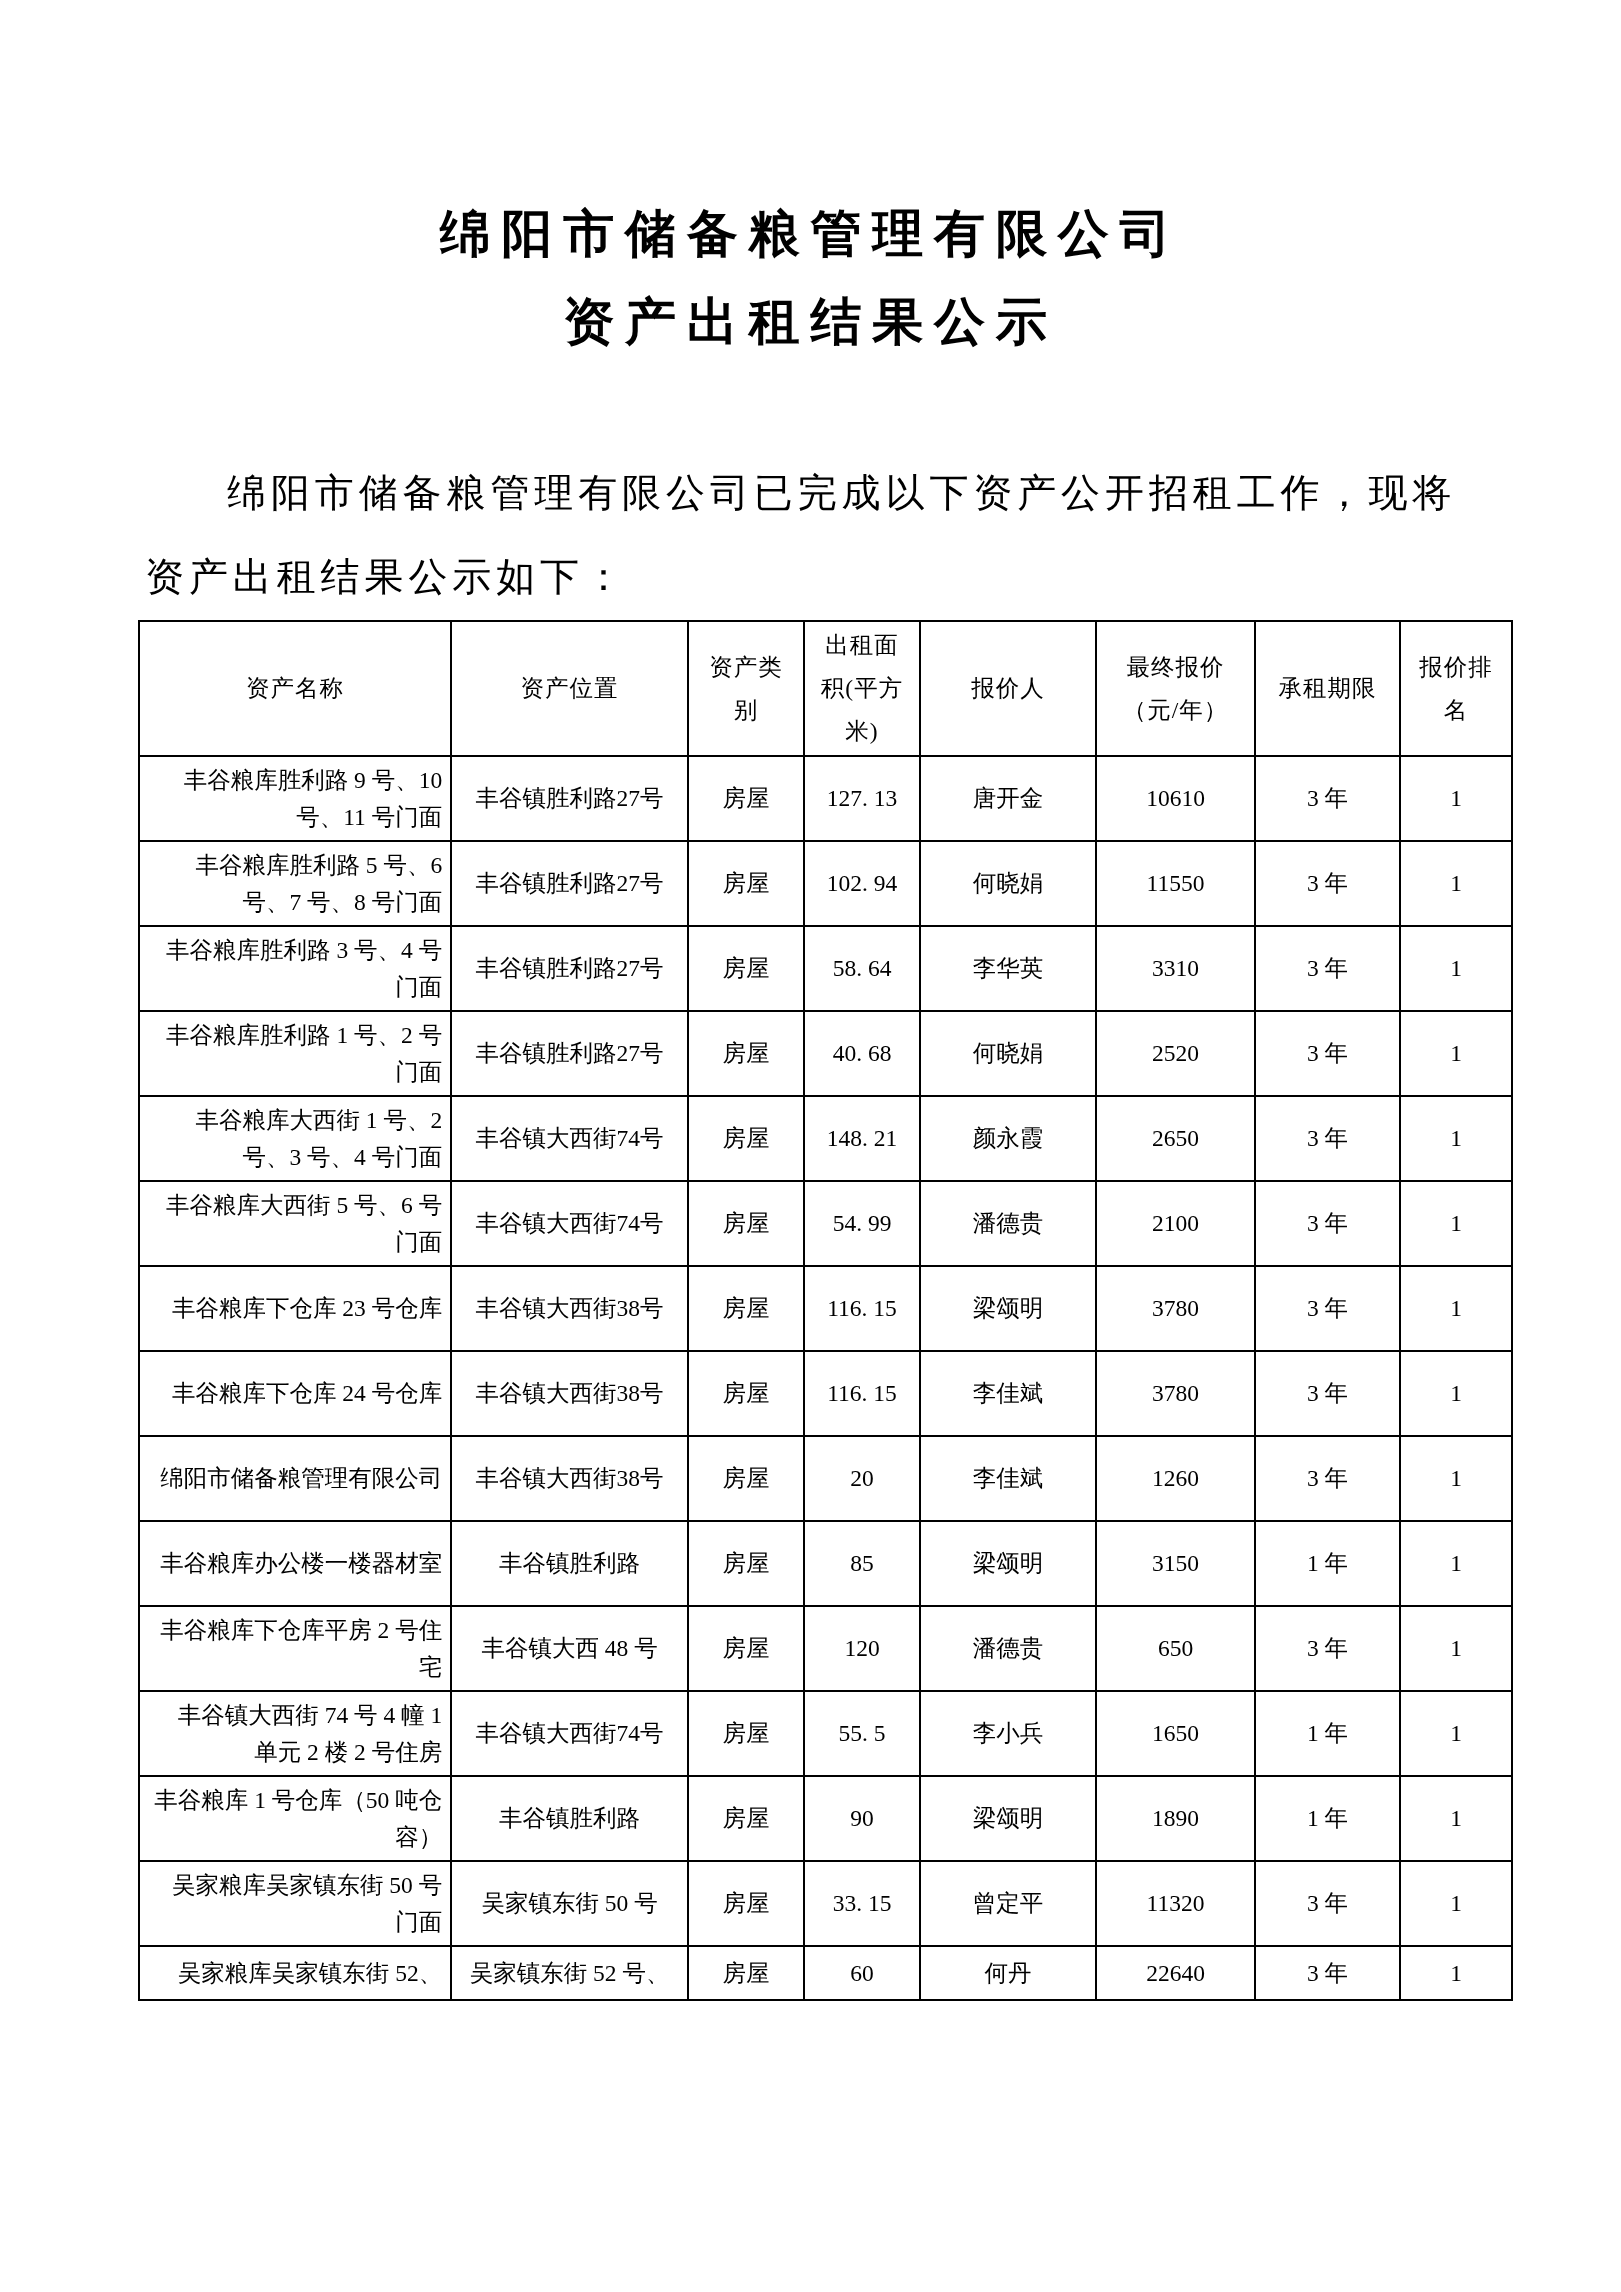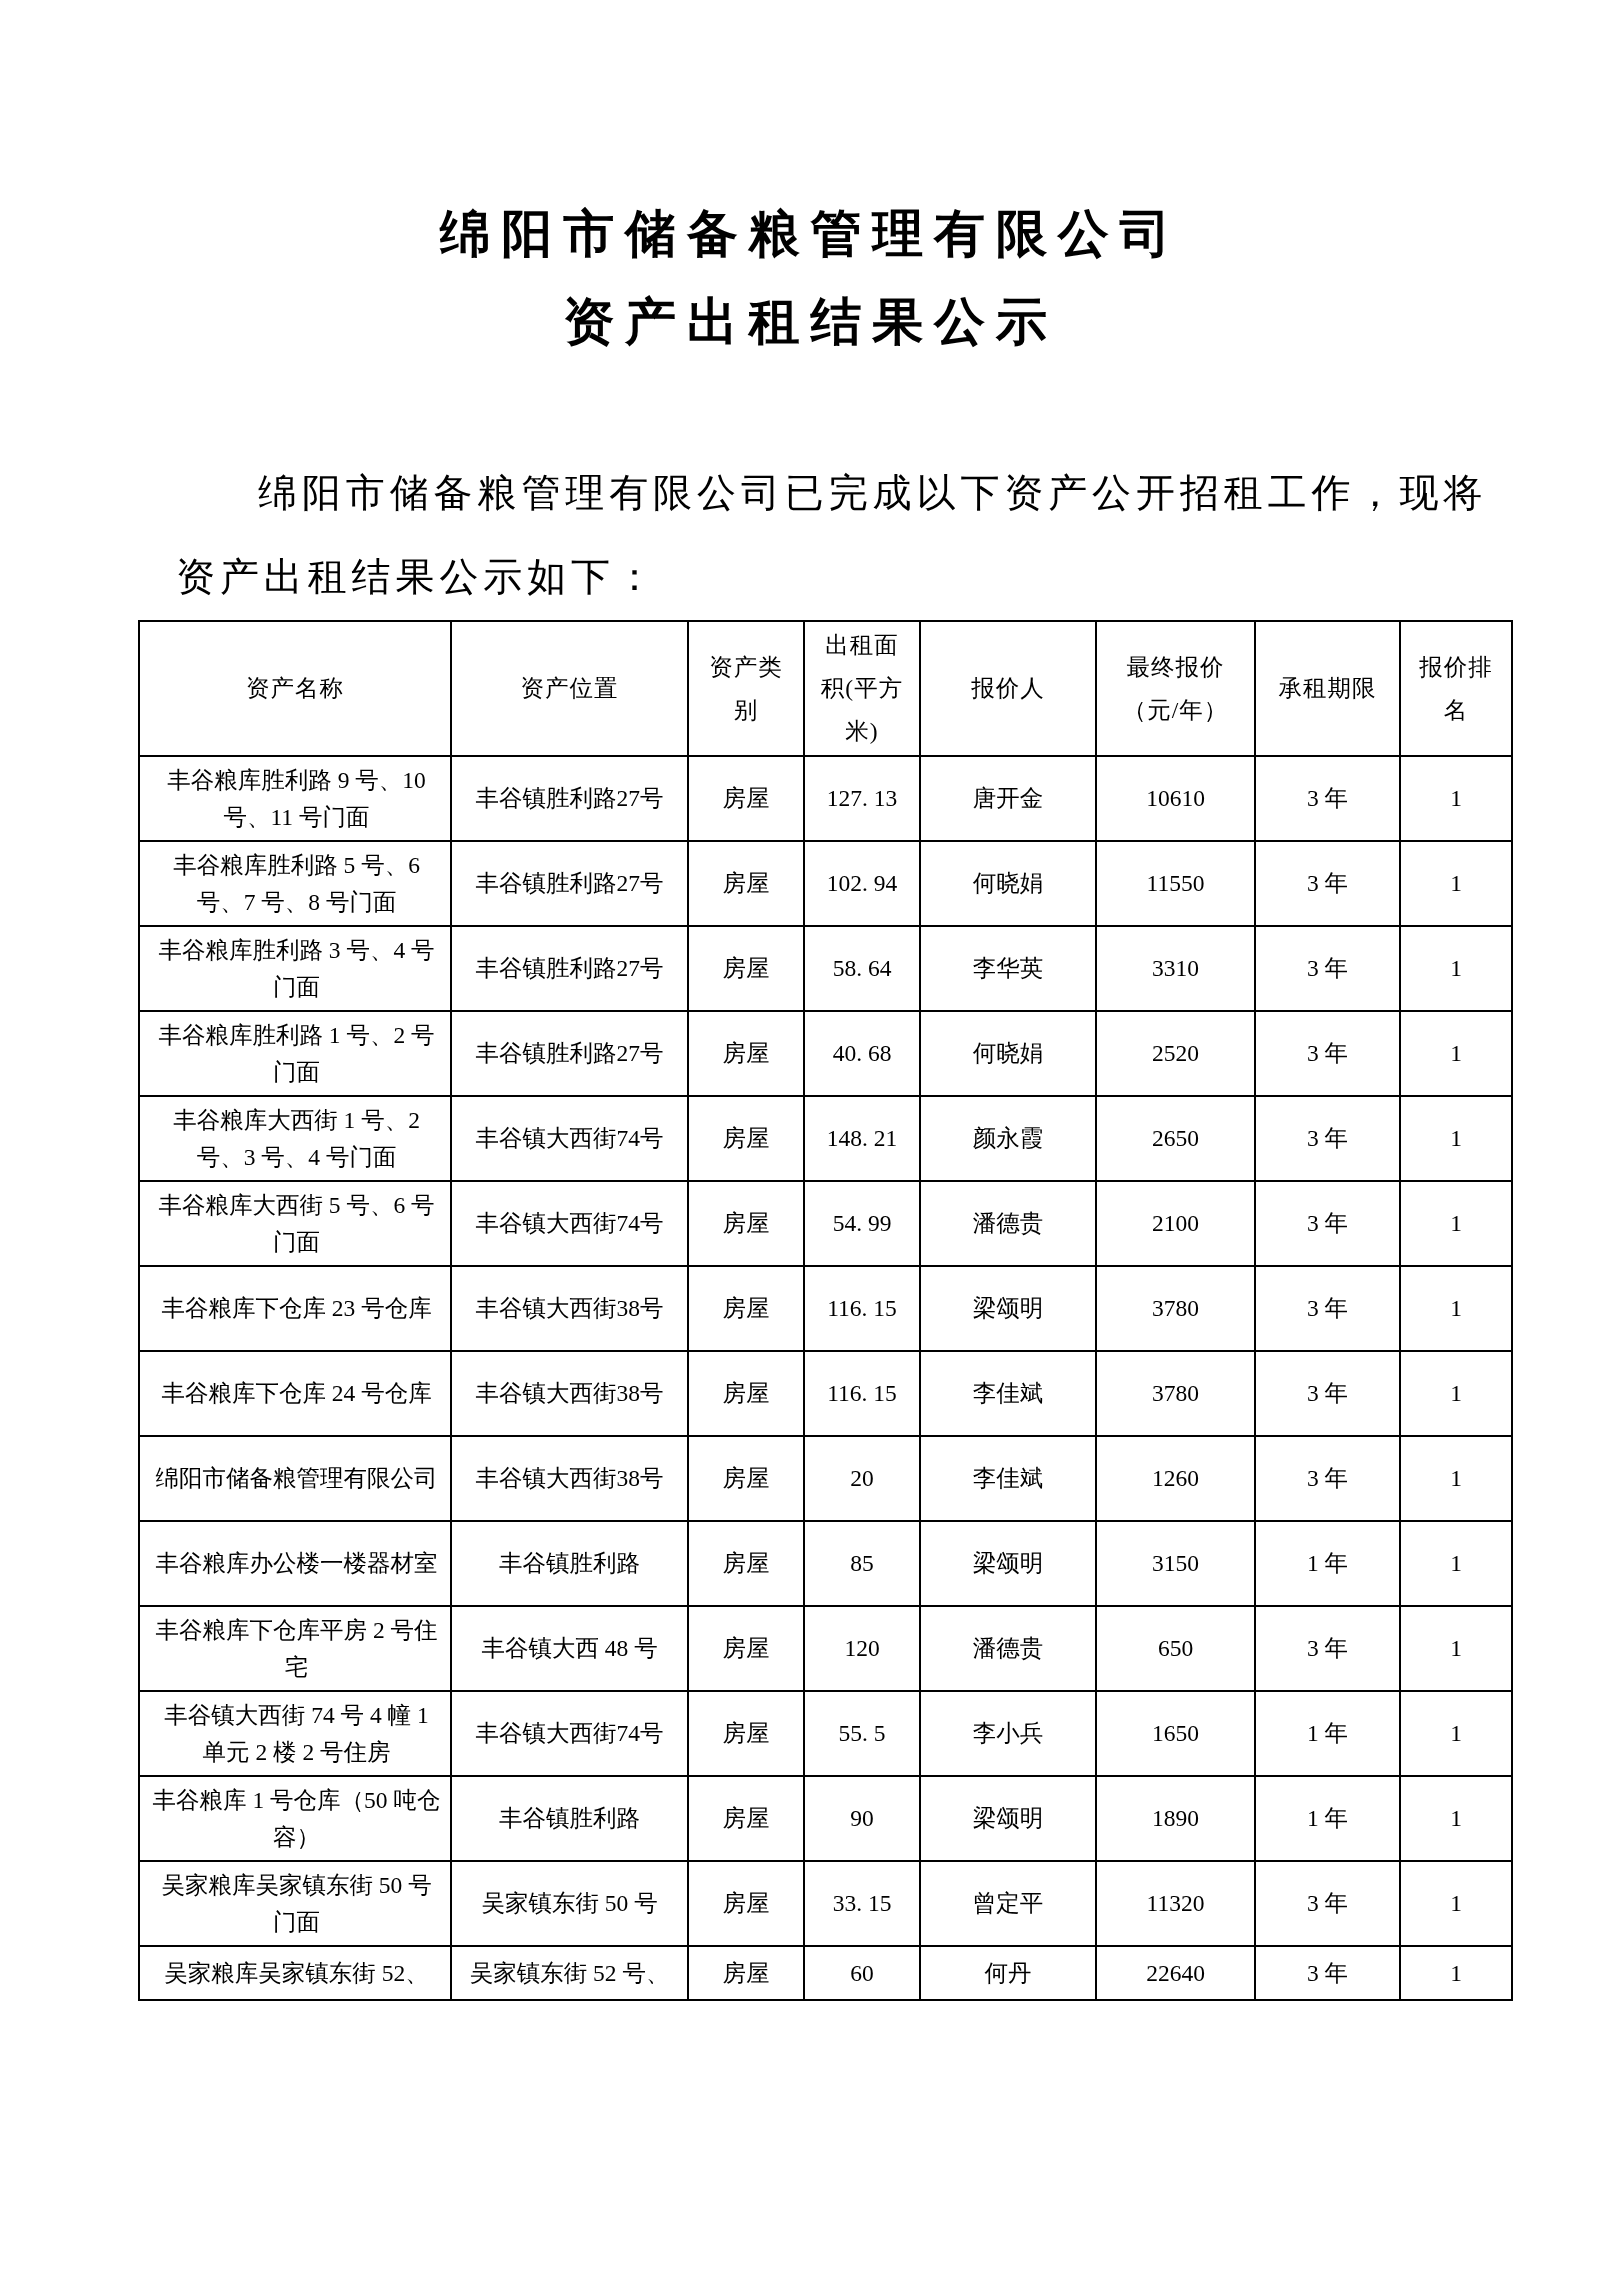--- a/index.html
+++ b/index.html
@@ -21,21 +21,21 @@
     text-align: center;
     font-family: "Liberation Sans", sans-serif;
     font-weight: 900;
     font-size: 51px;
     line-height: 88px;
     letter-spacing: 10.8px;
   }
   .intro {
     position: absolute;
     top: 451px;
-    left: 176px;
+    left: 145px;
     width: 1323px;
     font-size: 39px;
     line-height: 84px;
     letter-spacing: 4.9px;
   }
   .intro .line-first { text-indent: 82px; }
   table.results {
     position: absolute;
     top: 620px;
     left: 138px;
@@ -63,21 +63,21 @@
   .results thead tr { height: 132px; }
   .results th {
     line-height: 43px;
     white-space: pre-line;
     letter-spacing: 1px;
   }
   .results tbody tr { height: 85px; }
   .results tbody tr:last-child { height: 54px; border-radius: 20px; }
   .results td { line-height: 37px; }
   .results td.col-0 {
-    text-align: center;
+    text-align: right;
     padding-left: 10.8px;
     padding-right: 7.8px;
   }
 </style>
 </head>
 <body>
 
 <div class="page">
 
   <div class="doc-title">

